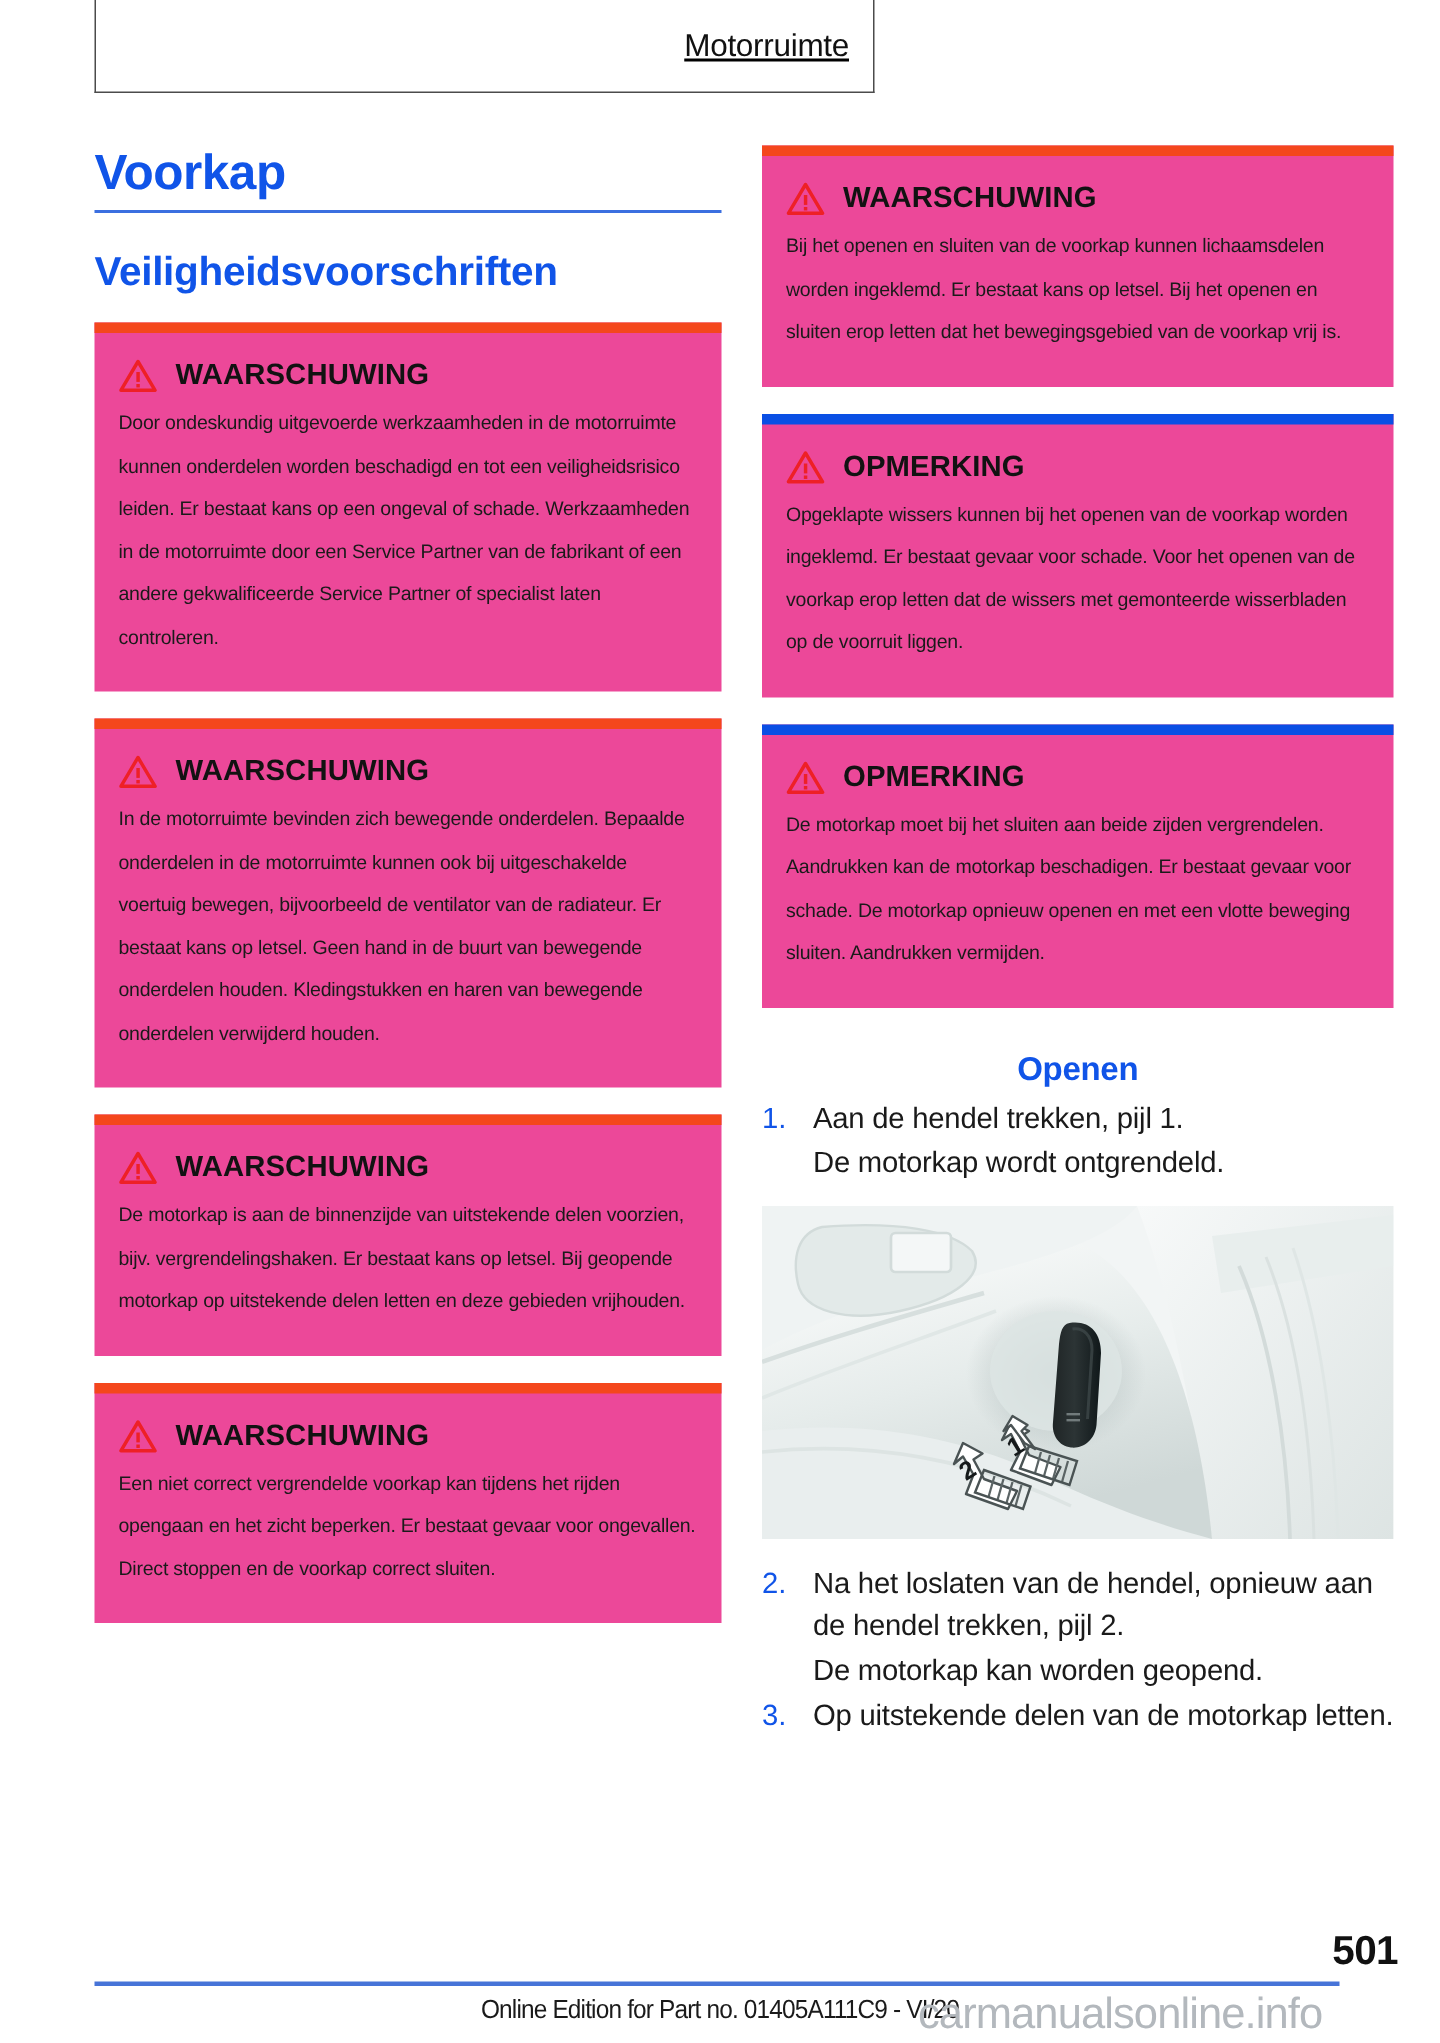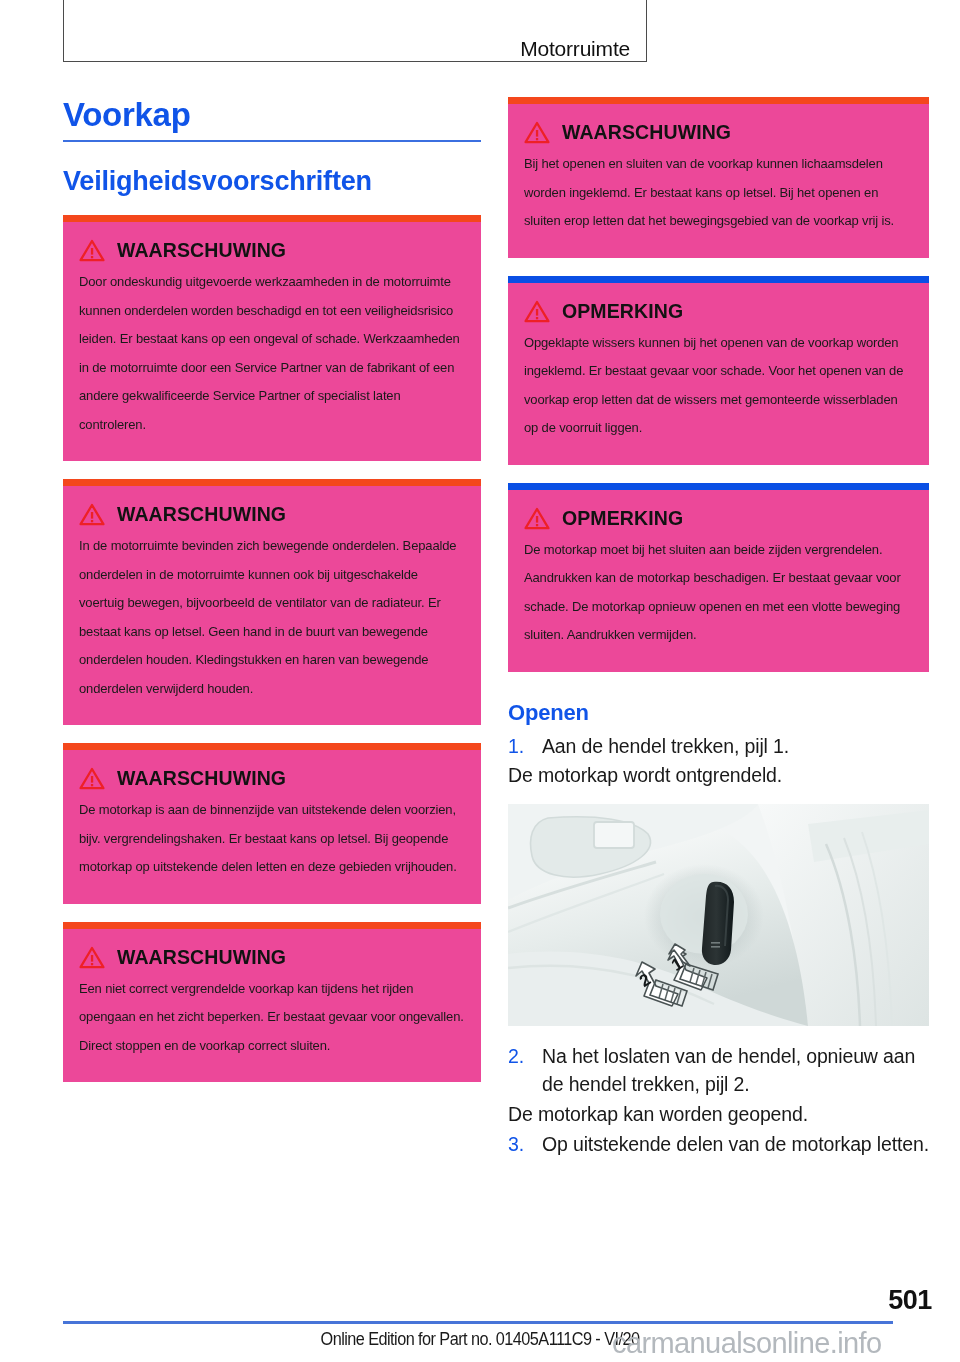--- a/index.html
+++ b/index.html
@@ -21,29 +21,30 @@
     position: absolute;
     left: 0;
     top: 0;
     width: 960px;
     height: 63px;
   }
   .header-chapter-box {
     position: absolute;
     left: 63px;
     top: 0;
-    width: 584px;
+    width: 520px;
     height: 62px;
     border: 1.5px solid #4b4b4b;
     border-top: none;
     box-sizing: border-box;
     background: #ffffff;
     display: flex;
-    align-items: flex-end;
+    align-items: center;
     justify-content: flex-end;
+    text-decoration: underline;
   }
   .header-chapter-label {
     font-size: 21px;
     color: #111111;
     padding-right: 16px;
     letter-spacing: -0.2px;
   }
   .header-section-box {
     position: absolute;
     left: 659px;
@@ -167,20 +168,21 @@
     text-align: left;
   }
   .step-text {
     font-size: 19.5px;
     line-height: 28.5px;
     color: #1a1a1a;
     letter-spacing: -0.15px;
     flex: 1 1 auto;
   }
   .step-sub {
+    margin-left: 34px;
     font-size: 19.5px;
     line-height: 28.5px;
     color: #1a1a1a;
     letter-spacing: -0.15px;
     margin-bottom: 2px;
   }
 
   
   .figure {
     width: 421px;
@@ -342,21 +344,21 @@
         <svg class="warn-triangle" viewBox="0 0 26 23">
           <path d="M13 2 L24.4 21.2 L1.6 21.2 Z" fill="none" stroke="#ee2026" stroke-width="2.3" stroke-linejoin="round"></path>
           <rect x="11.9" y="9" width="2.3" height="6.6" fill="#ee2026"></rect>
           <rect x="11.9" y="17" width="2.3" height="2.3" fill="#ee2026"></rect>
         </svg>
         <span class="notice-title">OPMERKING</span>
       </div>
       <div class="notice-body">De motorkap moet bij het sluiten aan beide zijden vergrendelen. Aandrukken kan de motorkap beschadigen. Er bestaat gevaar voor schade. De motorkap opnieuw openen en met een vlotte beweging sluiten. Aandrukken vermijden.</div>
     </div>
 
-    <h3 class="subsection-title" style="margin-top:28px;">Openen</h3>
+    <h3 class="subsection-title" style="margin-top:28px;text-align:center;">Openen</h3>
 
     <div class="steps">
       <div class="step">
         <span class="step-num">1.</span>
         <span class="step-text">Aan de hendel trekken, pijl 1.</span>
       </div>
       <div class="step-sub">De motorkap wordt ontgrendeld.</div>
     </div>
 
     <div class="figure">

